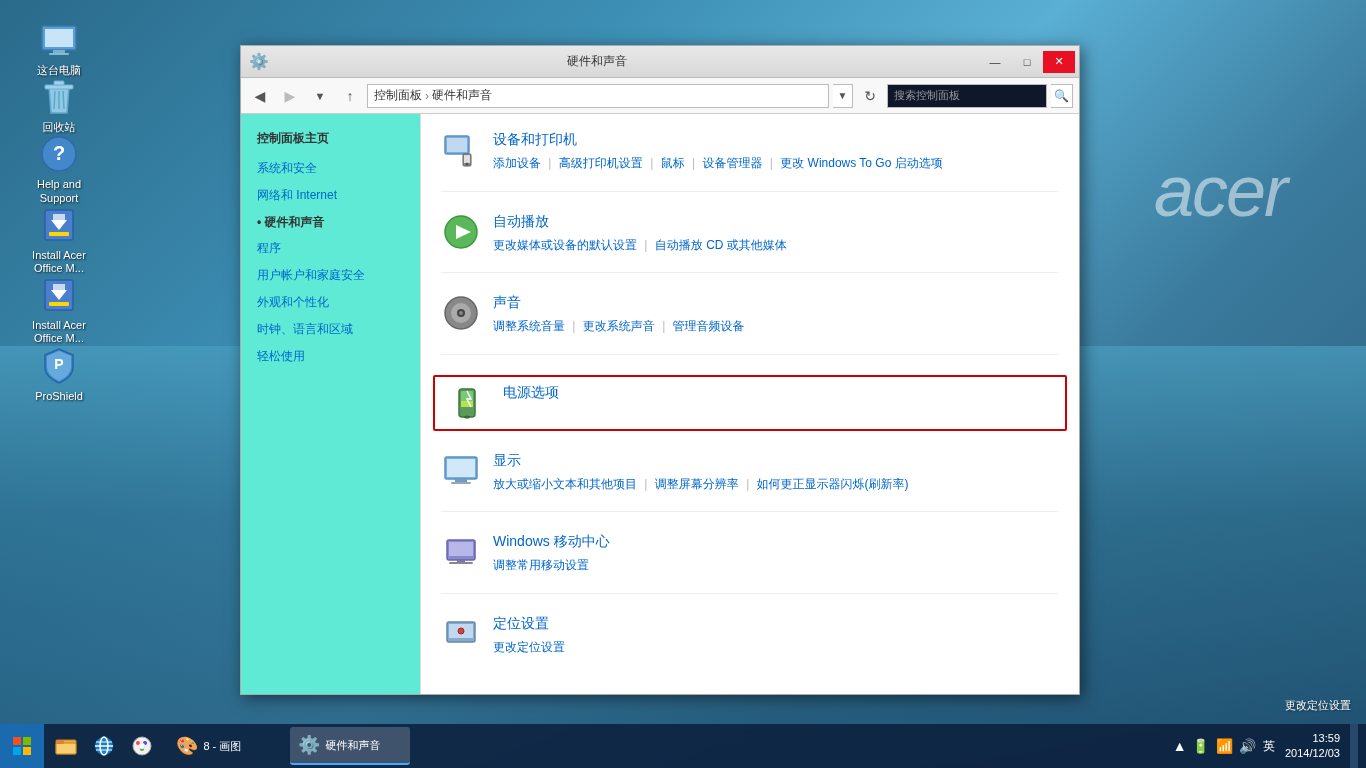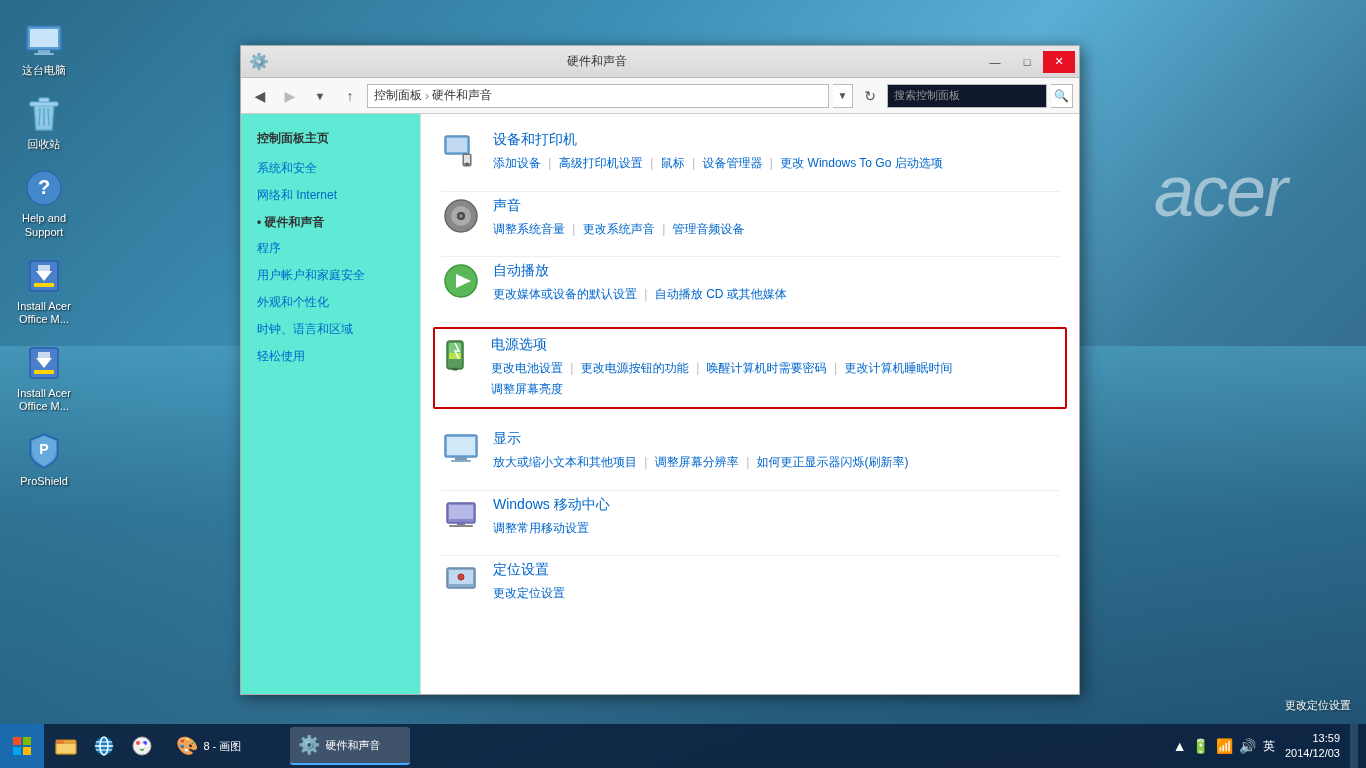--- a/index.html
+++ b/index.html
@@ -30,23 +30,23 @@
       font-size: 72px;
       color: rgba(255,255,255,0.5);
       font-style: italic;
       font-weight: normal;
       letter-spacing: -2px;
     }
 
     
     .desktop-icons {
       position: absolute;
-      top: 20px; left: 9px;
+      top: 20px; left: 24px;
       display: flex; flex-direction: column;
-      gap: 17px;
+      gap: 0;
       z-index: 10;
     }
     .desktop-icon {
       display: flex; flex-direction: column; align-items: center;
       width: 70px; cursor: pointer;
       color: white;
       text-align: center;
     }
     .desktop-icon .icon-img {
       width: 40px; height: 40px;
@@ -292,21 +292,21 @@
       flex: 1;
       background: white;
       overflow-y: auto;
       padding: 16px 20px;
     }
 
     
     .category {
       display: flex;
       align-items: flex-start;
-      margin-bottom: 4px;
+      margin-bottom: 20px;
       padding-bottom: 16px;
       border-bottom: 1px solid #eee;
     }
     .category:last-child { border-bottom: none; }
     .category-icon {
       width: 40px; height: 40px;
       flex-shrink: 0;
       margin-right: 12px;
       display: flex; align-items: center; justify-content: center;
       font-size: 28px;
@@ -329,21 +329,21 @@
       color: #0066cc;
       cursor: pointer;
       font-size: 12px;
     }
     .cat-sep { color: #bbb; margin: 0 4px; }
 
     
     .category.highlighted {
       border: 2px solid #cc0000;
       border-radius: 2px;
-      padding: 6px 4px;
+      padding: 6px 16px;
       margin: 0 -8px 20px;
     }
 
     
     .watermark {
       position: absolute;
       bottom: 55px; right: 15px;
       color: white;
       font-size: 11px;
       text-align: right;
@@ -502,78 +502,67 @@
               <span class="cat-link">设备管理器</span>
               <span class="cat-sep"> | </span>
               <span class="cat-link">更改 Windows To Go 启动选项</span>
             </div>
           </div>
         </div>
 
         <div class="category">
           <div class="category-icon">
             <svg width="36" height="36" viewBox="0 0 36 36">
+              <circle cx="18" cy="18" r="16" fill="#5ab85a" stroke="#3a983a" stroke-width="1.5"></circle>
+              <polygon points="13,11 28,18 13,25" fill="white"></polygon>
+            </svg>
+          </div>
+          <div class="category-content">
+            <div class="category-title">自动播放</div>
+            <div class="category-links">
+              <span class="cat-link">更改媒体或设备的默认设置</span>
+              <span class="cat-sep"> | </span>
+              <span class="cat-link">自动播放 CD 或其他媒体</span>
+            </div>
+          </div>
+        </div>
+
+        <div class="category">
+          <div class="category-icon">
+            <svg width="36" height="36" viewBox="0 0 36 36">
               <circle cx="18" cy="18" r="16" fill="#888" stroke="#666" stroke-width="1.5"></circle>
               <circle cx="18" cy="18" r="10" fill="#aaa"></circle>
               <circle cx="18" cy="18" r="4" fill="#444"></circle>
               <circle cx="18" cy="18" r="2" fill="#888"></circle>
             </svg>
           </div>
           <div class="category-content">
             <div class="category-title">声音</div>
             <div class="category-links">
               <span class="cat-link">调整系统音量</span>
               <span class="cat-sep"> | </span>
               <span class="cat-link">更改系统声音</span>
               <span class="cat-sep"> | </span>
               <span class="cat-link">管理音频设备</span>
             </div>
           </div>
         </div>
 
-        <div class="category">
-          <div class="category-icon">
-            <svg width="36" height="36" viewBox="0 0 36 36">
-              <circle cx="18" cy="18" r="16" fill="#5ab85a" stroke="#3a983a" stroke-width="1.5"></circle>
-              <polygon points="13,11 28,18 13,25" fill="white"></polygon>
-            </svg>
-          </div>
-          <div class="category-content">
-            <div class="category-title">自动播放</div>
-            <div class="category-links">
-              <span class="cat-link">更改媒体或设备的默认设置</span>
-              <span class="cat-sep"> | </span>
-              <span class="cat-link">自动播放 CD 或其他媒体</span>
-            </div>
-          </div>
-        </div>
-
         <div class="category highlighted">
           <div class="category-icon">
             <svg width="36" height="36" viewBox="0 0 36 36">
               <rect x="6" y="4" width="16" height="28" rx="3" fill="#5a9a5a" stroke="#3a7a3a" stroke-width="1.5"></rect>
               <rect x="8" y="6" width="12" height="16" rx="1" fill="#7ac87a"></rect>
               <rect x="8" y="16" width="12" height="6" fill="#c8e840" opacity="0.8"></rect>
               <path d="M14 6 L18 14 L14 14 L18 22" stroke="#fff" stroke-width="1.5" fill="none"></path>
               <ellipse cx="14" cy="32" rx="3" ry="1.5" fill="#3a6a3a"></ellipse>
             </svg>
           </div>
           <div class="category-content">
             <div class="category-title">电源选项</div>
-            <div class="category-links">
-              <span class="cat-link">更改电池设置</span>
-              <span class="cat-sep"> | </span>
-              <span class="cat-link">更改电源按钮的功能</span>
-              <span class="cat-sep"> | </span>
-              <span class="cat-link">唤醒计算机时需要密码</span>
-              <span class="cat-sep"> | </span>
-              <span class="cat-link">更改计算机睡眠时间</span>
-              <br>
-              <span class="cat-link">调整屏幕亮度</span>
-            </div>
           </div>
         </div>
 
         <div class="category">
           <div class="category-icon">
             <svg width="36" height="36" viewBox="0 0 36 36">
               <rect x="2" y="4" width="32" height="22" rx="2" fill="#7ab0e0" stroke="#5a90c0" stroke-width="1.5"></rect>
               <rect x="4" y="6" width="28" height="18" fill="#d0e8f8"></rect>
               <rect x="12" y="26" width="12" height="3" fill="#7a9ab8"></rect>
               <rect x="8" y="29" width="20" height="2" rx="1" fill="#8aaac8"></rect>

